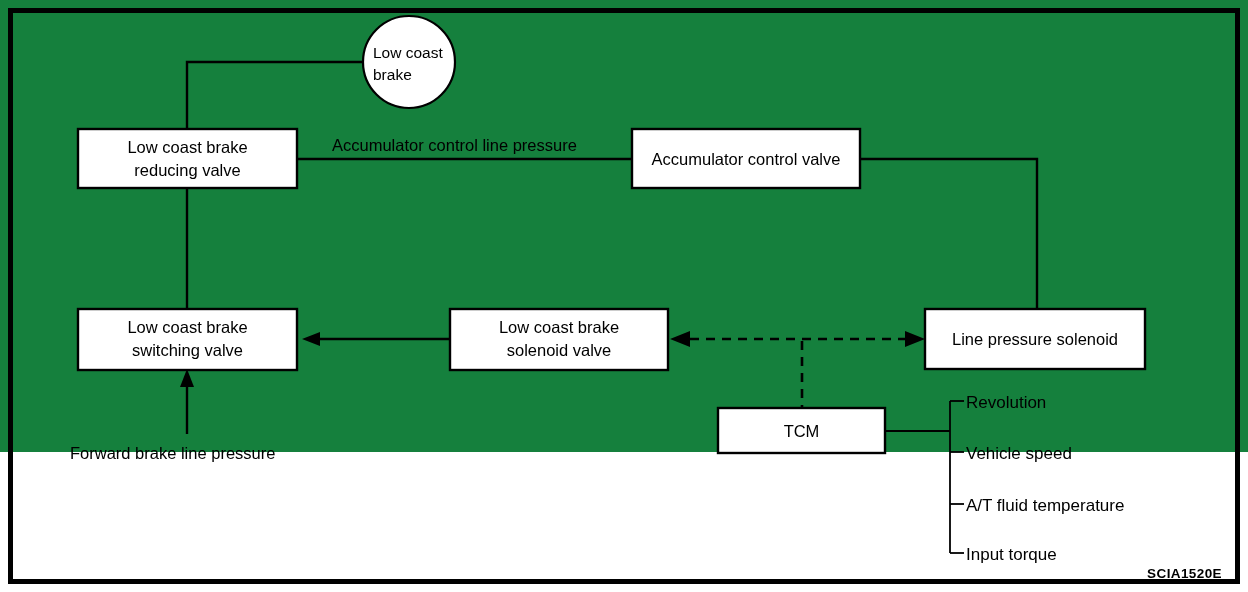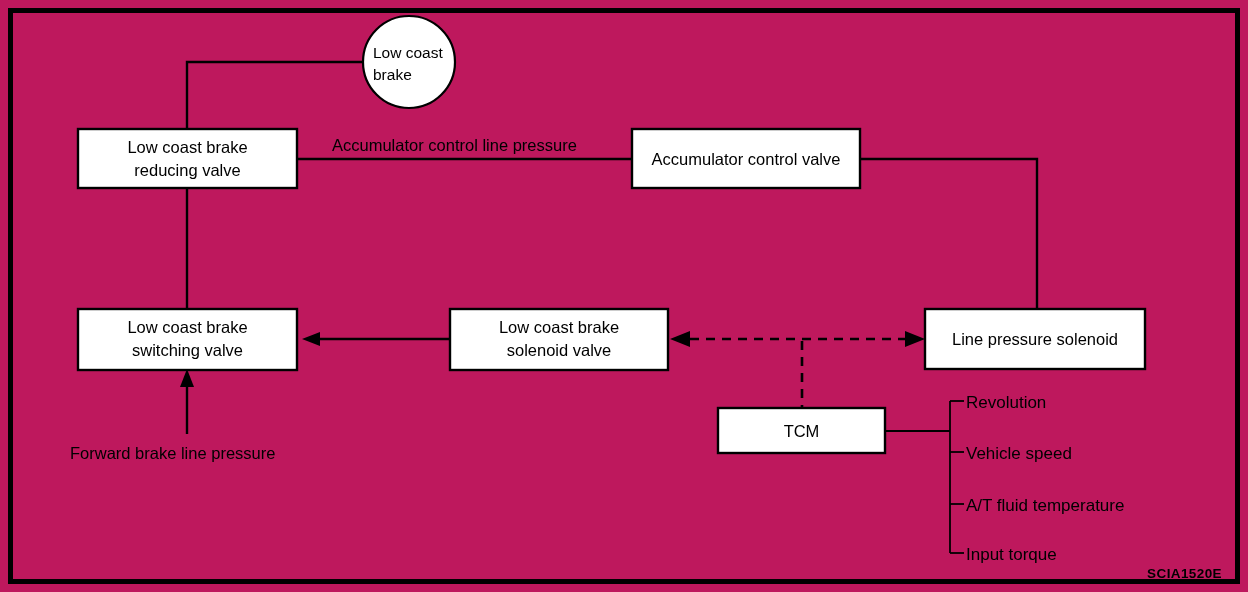--- a/index.html
+++ b/index.html
@@ -9,22 +9,22 @@
   }
   body {
     width: 1248px;
     height: 592px;
     font-family: "Liberation Sans", sans-serif;
     overflow: hidden;
   }
   #diagram-root {
     position: relative;
     width: 1248px;
-    height: 592px;
-    background: #be185d;
+    height: 452px;
+    background: #15803d;
   }
   svg#diagram {
     display: block;
     width: 1248px;
     height: 592px;
   }
   .frame-border {
     fill: none;
     stroke: #000000;
     stroke-width: 5;

